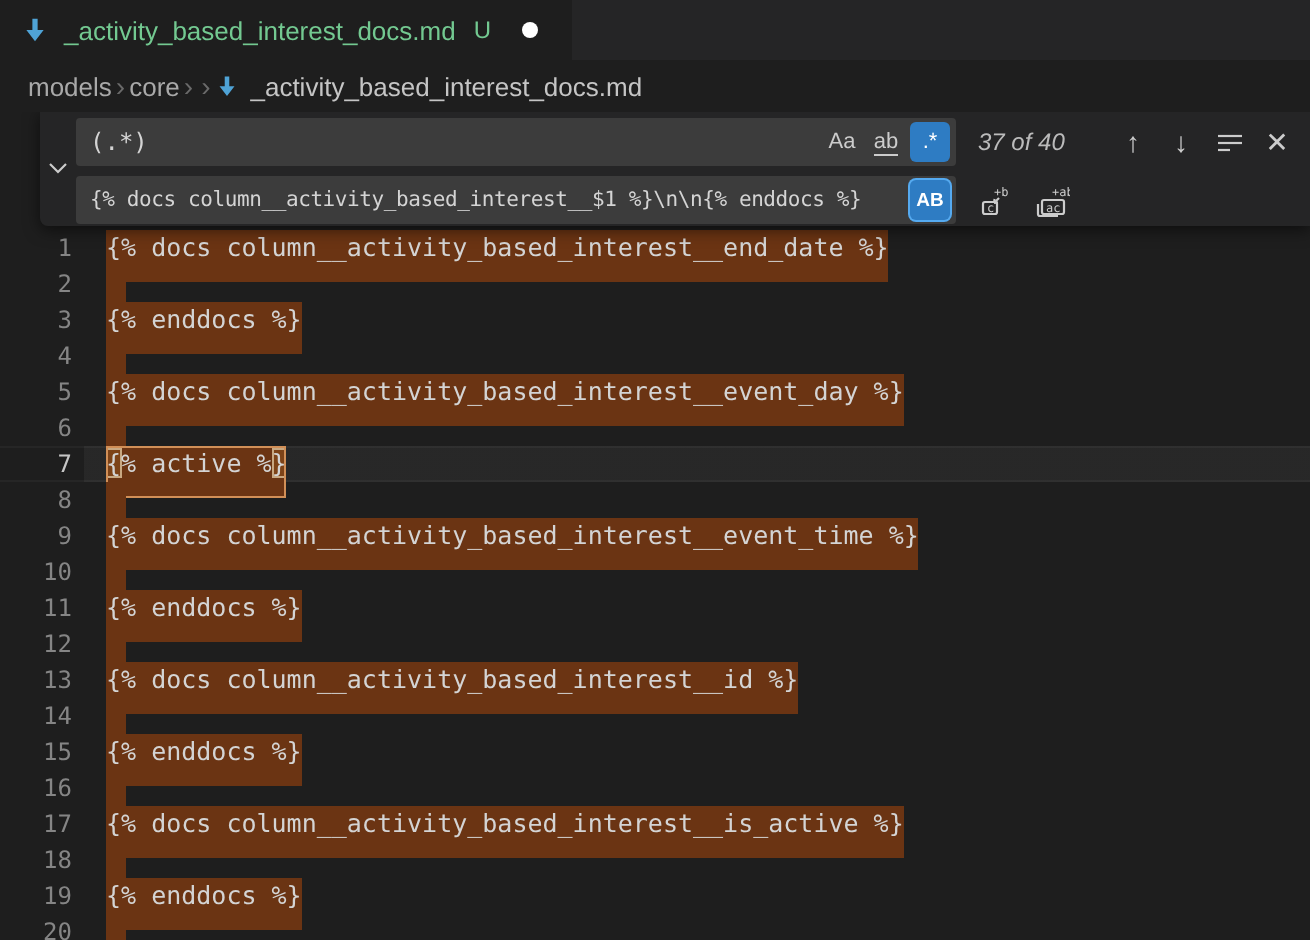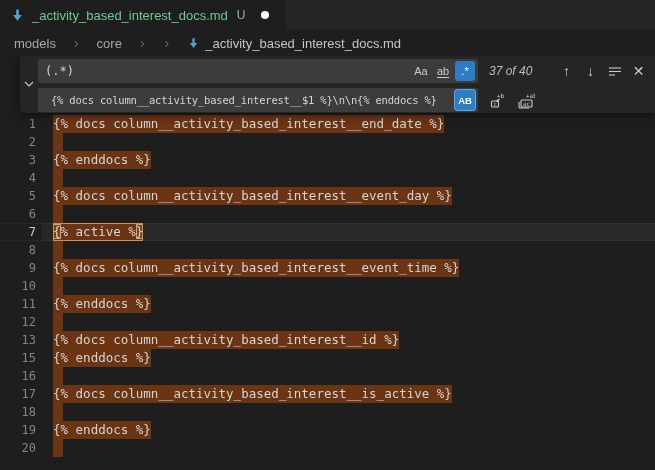--- a/index.html
+++ b/index.html
@@ -10,55 +10,55 @@
   .tabbar { height:30px; background:#252526; display:flex; align-items:stretch; }
   .tab { width:286px; background:#1e1e1e; display:flex; align-items:center;
     padding:0 10px; gap:7px; }
   .tab-label { color:#73c991; font-size:13px; white-space:nowrap; }
   .tab-git { color:#73c991; font-size:12px; margin-left:2px; }
   .tab-dirty { width:8px; height:8px; border-radius:50%; background:#ffffff; margin-left:8px; }
   .md-icon { width:15px; height:15px; flex:0 0 auto; }
 
   
   .breadcrumbs { height:26px; background:#1e1e1e; display:flex; align-items:center;
-    padding-left:14px; gap:16px; font-size:13px; color:#a9a9a9; }
+    padding-left:14px; gap:0; font-size:13px; color:#a9a9a9; }
   .crumb { white-space:nowrap; cursor:pointer; }
   .crumb-sep { color:#6a6a6a; font-size:14px; padding:0 2px; }
   .crumb-file { color:#c5c5c5; display:flex; align-items:center; gap:5px; }
   .crumb-file .md-icon { width:13px; height:13px; }
 
   
   .editor { position:relative; height:414px; background:#1e1e1e; overflow:hidden; }
   .code { position:absolute; top:59px; left:0; right:0;
     font-family:"DejaVu Sans Mono", monospace; font-size:12.5px; }
   .line { display:flex; height:18px; line-height:18px; white-space:pre; }
   .line.cur { background:linear-gradient(to right, transparent 42px, rgba(255,255,255,0.045) 42px);
     box-shadow: inset 0 1px 0 rgba(255,255,255,0.04), inset 0 -1px 0 rgba(255,255,255,0.04); }
   .gutter { width:36px; text-align:right; color:#858585; flex:0 0 auto;
     font-size:12px; user-select:none; }
   .line.cur .gutter { color:#c6c6c6; }
   .ltext { padding-left:17px; color:#d4d4d4; }
-  .m { display:inline-block; height:18px; line-height:18px; background:#6b3413; }
+  .m { display:inline-block; height:26px; line-height:18px; background:#6b3413; }
   .m.sliver { width:10px; }
   .m.curmatch { outline:1px solid #d18f57; outline-offset:-1px; }
   .m .bracket { box-shadow: inset 0 0 0 1px #c8a882; background:#7d4318; }
 
   
   .findwidget { position:absolute; top:-1px; left:20px; right:0; height:58px;
     background:#252526; box-shadow:0 2px 8px rgba(0,0,0,0.55);
     border-bottom-left-radius:4px; display:flex; z-index:5; }
   .toggle-col { width:18px; display:flex; align-items:center; justify-content:center;
     cursor:pointer; color:#c5c5c5; }
   .rows { flex:1; padding-top:4px; }
   .frow { display:flex; align-items:center; height:24px; margin-bottom:5px; padding-right:6px; }
   .finput { position:relative; width:440px; height:24px; background:#3c3c3c;
     border-radius:2px; flex:0 0 auto; display:flex; align-items:center; }
   .finput .ftext { padding-left:7px; font-family:"DejaVu Sans Mono", monospace;
     font-size:12px; color:#d4d4d4; white-space:pre; }
-  .finput .rtext { font-size:10.5px; letter-spacing:-0.2px;margin-left:6px; }
+  .finput .rtext { font-size:10.5px; letter-spacing:-0.2px; }
   .opts { position:absolute; right:3px; top:2px; display:flex; gap:2px; }
   .opt { width:20px; height:20px; display:flex; align-items:center; justify-content:center;
     color:#cccccc; font-size:11px; border-radius:3px; cursor:pointer;text-align:right; }
   .opt.wordopt span { border-bottom:1px solid #cccccc; padding-bottom:0px; }
   .opt.active { background:#2e7cc3; color:#ffffff; }
   .opt.ab { font-size:9.5px; font-weight:bold; background:#2e7cc3; color:#fff;
     box-shadow:0 0 0 1px #55aaf0; }
   .count { color:#bbbbbb; font-size:12px; margin-left:11px; min-width:58px;font-style:italic; }
   .navbtns { margin-left:auto; display:flex; align-items:center; gap:3px; }
   .ibtn { width:21px; height:21px; display:flex; align-items:center; justify-content:center;
@@ -182,20 +182,21 @@
       <div class="line"><span class="gutter">4</span><span class="ltext"><span class="m sliver"></span></span></div>
       <div class="line"><span class="gutter">5</span><span class="ltext"><span class="m">{% docs column__activity_based_interest__event_day %}</span></span></div>
       <div class="line"><span class="gutter">6</span><span class="ltext"><span class="m sliver"></span></span></div>
       <div class="line cur"><span class="gutter">7</span><span class="ltext"><span class="m curmatch"><span class="bracket">{</span><span>% active %</span><span class="bracket">}</span></span></span></div>
       <div class="line"><span class="gutter">8</span><span class="ltext"><span class="m sliver"></span></span></div>
       <div class="line"><span class="gutter">9</span><span class="ltext"><span class="m">{% docs column__activity_based_interest__event_time %}</span></span></div>
       <div class="line"><span class="gutter">10</span><span class="ltext"><span class="m sliver"></span></span></div>
       <div class="line"><span class="gutter">11</span><span class="ltext"><span class="m">{% enddocs %}</span></span></div>
       <div class="line"><span class="gutter">12</span><span class="ltext"><span class="m sliver"></span></span></div>
       <div class="line"><span class="gutter">13</span><span class="ltext"><span class="m">{% docs column__activity_based_interest__id %}</span></span></div>
+      <div class="line"><span class="gutter">14</span><span class="ltext"><span class="m sliver"></span></span></div>
       <div class="line"><span class="gutter">15</span><span class="ltext"><span class="m">{% enddocs %}</span></span></div>
       <div class="line"><span class="gutter">16</span><span class="ltext"><span class="m sliver"></span></span></div>
       <div class="line"><span class="gutter">17</span><span class="ltext"><span class="m">{% docs column__activity_based_interest__is_active %}</span></span></div>
       <div class="line"><span class="gutter">18</span><span class="ltext"><span class="m sliver"></span></span></div>
       <div class="line"><span class="gutter">19</span><span class="ltext"><span class="m">{% enddocs %}</span></span></div>
       <div class="line"><span class="gutter">20</span><span class="ltext"><span class="m sliver"></span></span></div>
     </div>
 </div>
 
 </body></html>

